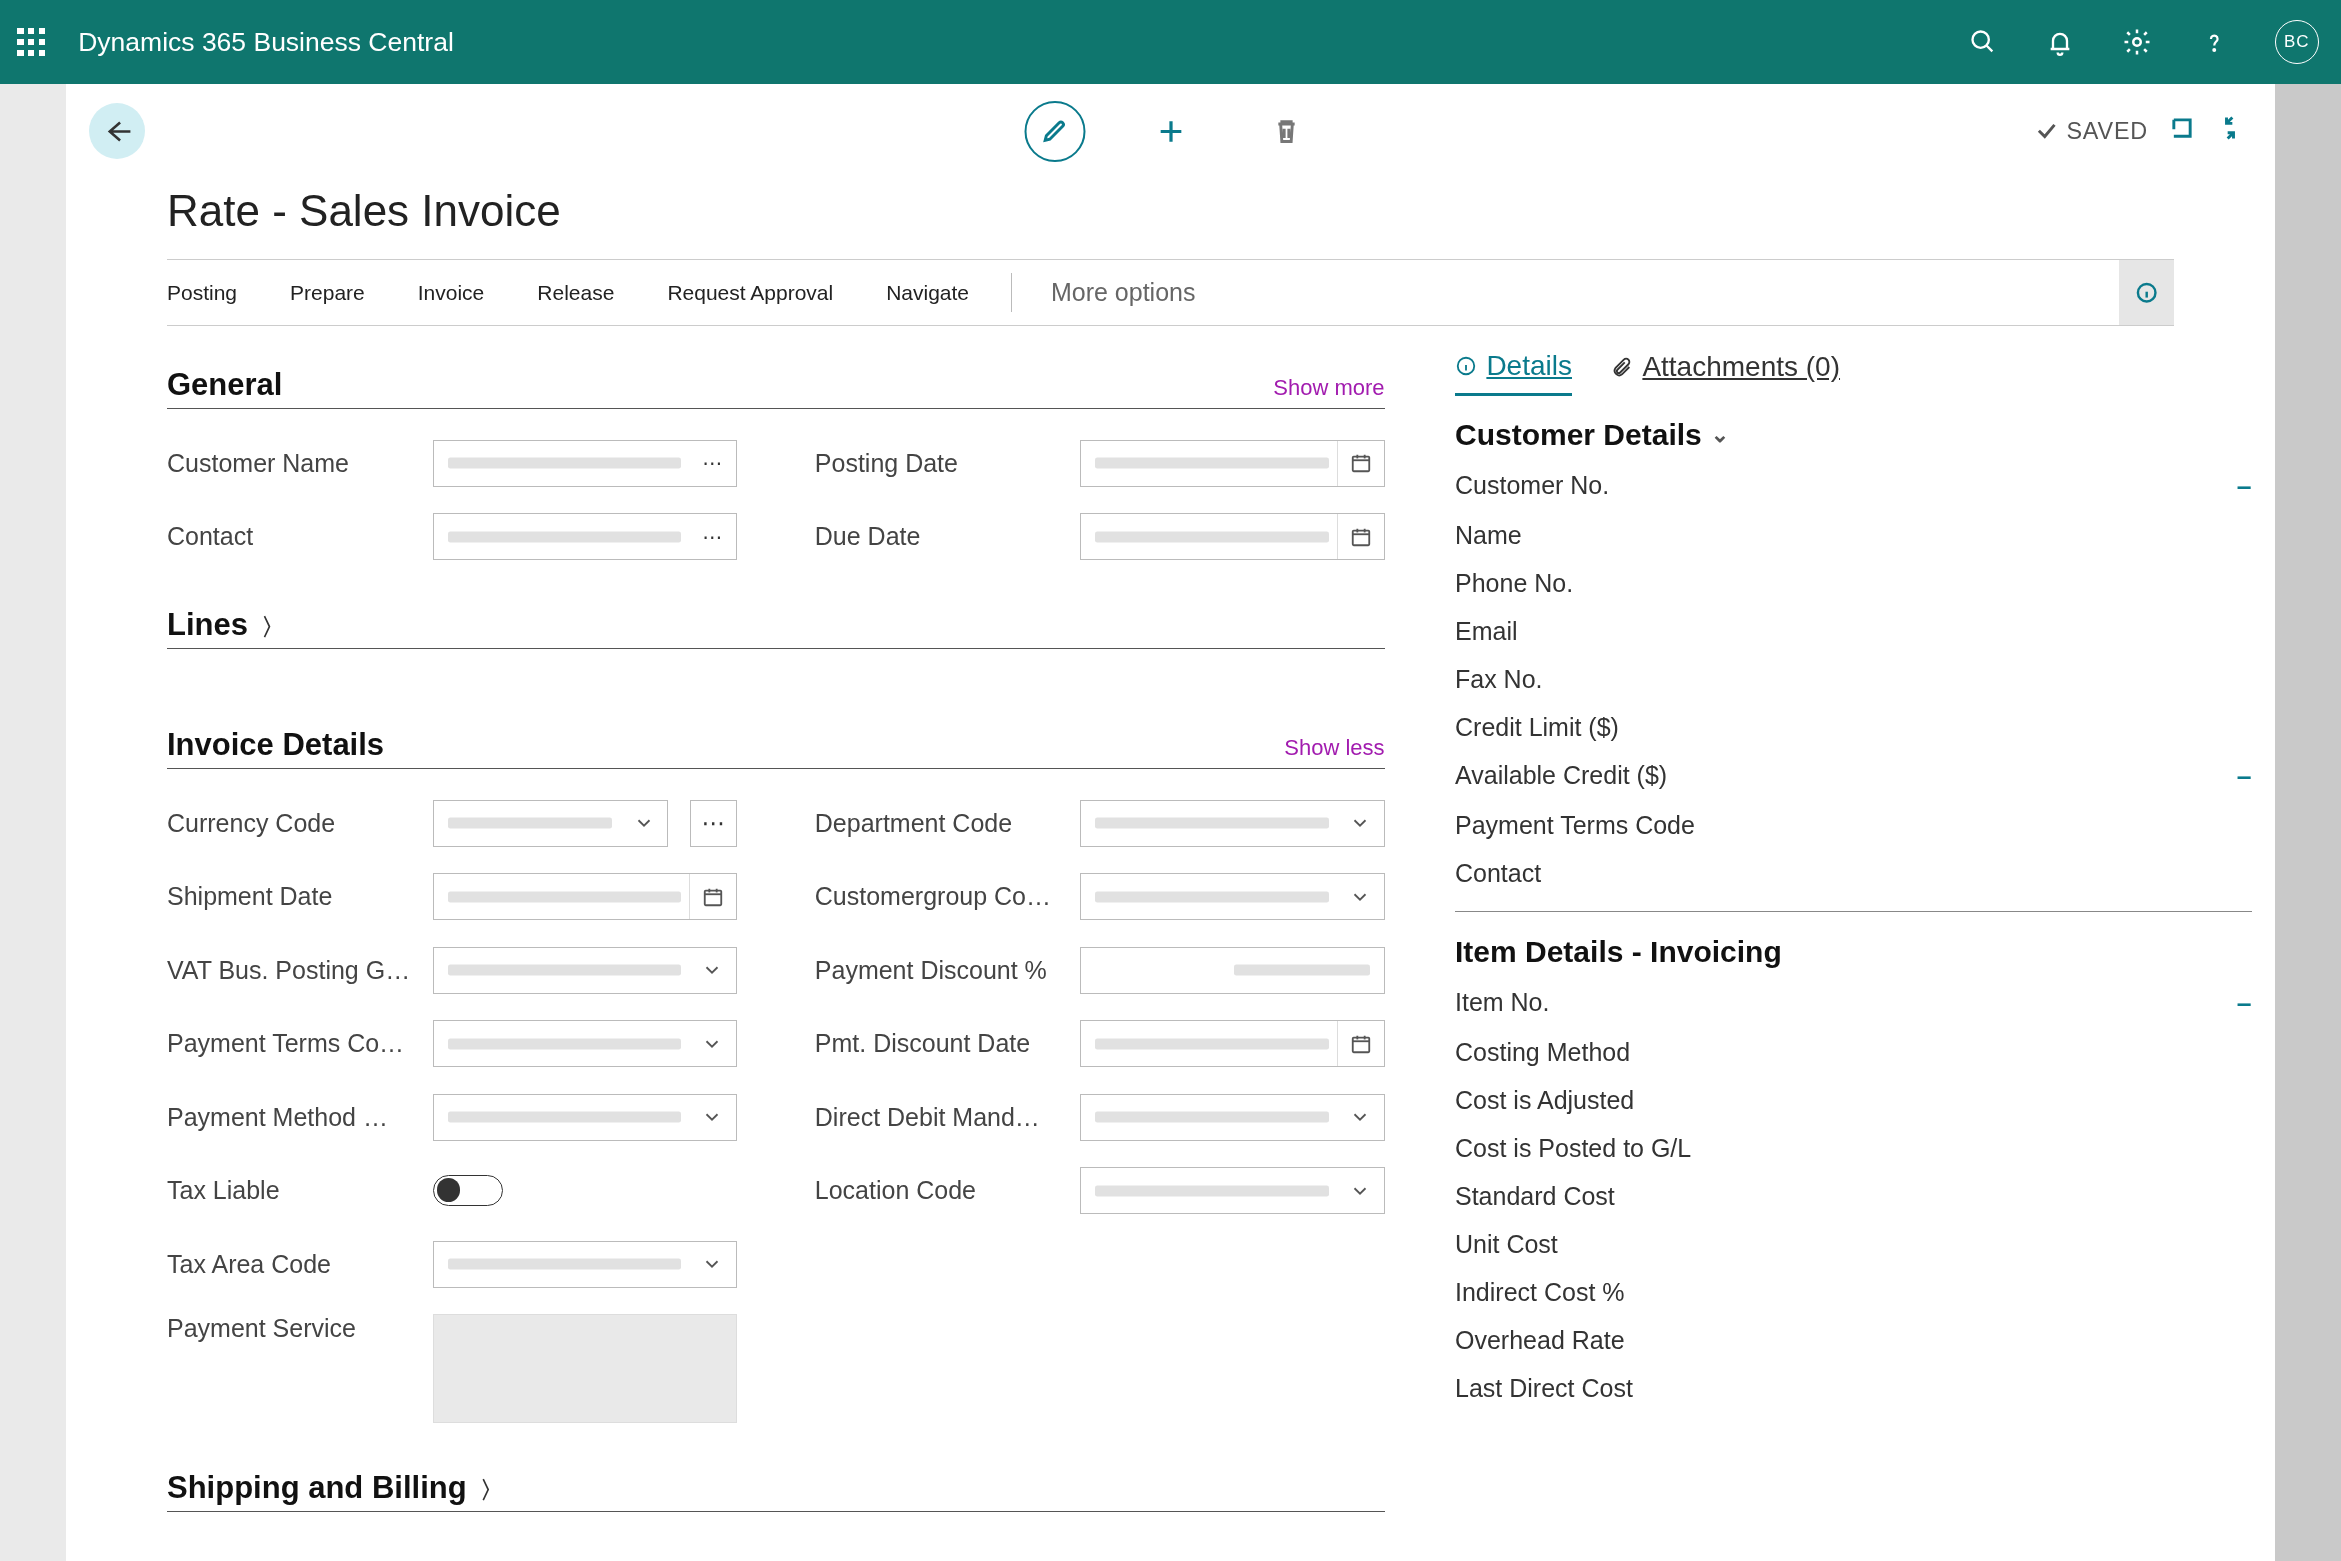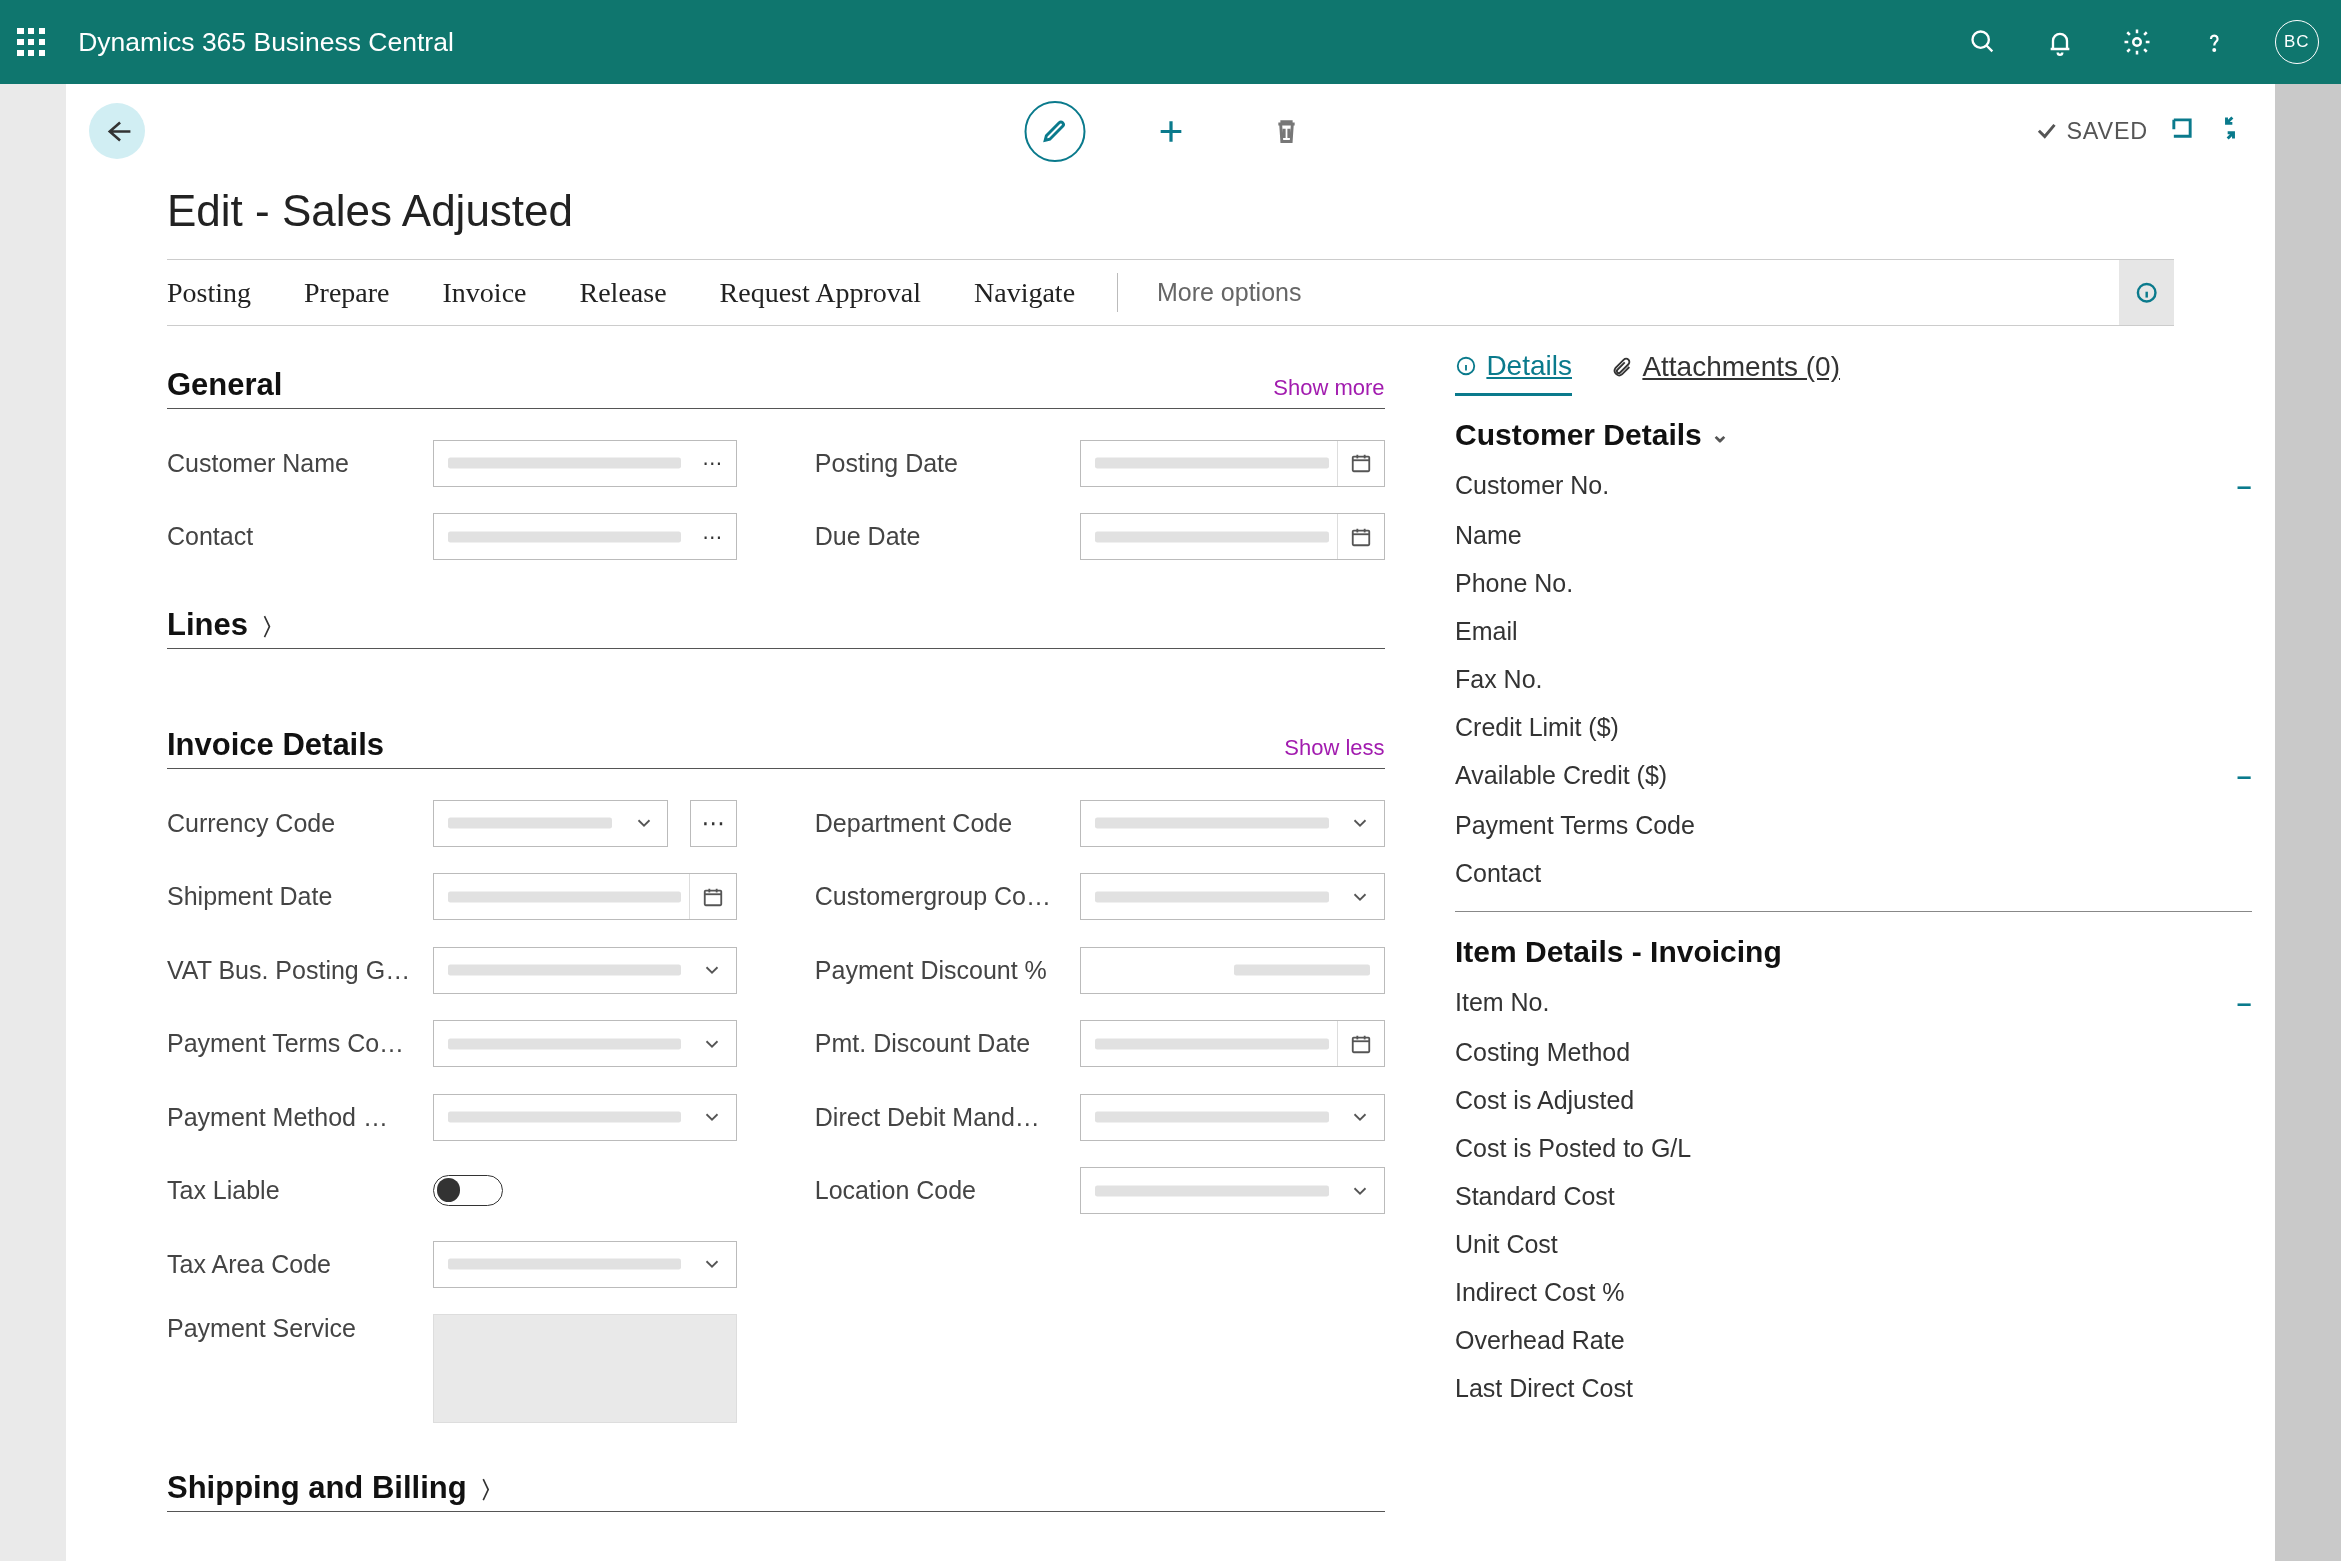--- a/index.html
+++ b/index.html
@@ -82,22 +82,22 @@
   }
 
   
   .action-menu {
     border-top:0.8px solid #ccc; border-bottom:0.8px solid #ccc;
     display:flex; align-items:center; height:67px;
     padding: 0 0 0 0; width: calc(100% - 101px - 0px);
     margin-right: 47px;
   }
   .action-menu .tab {
-    font-size:28px; color:#222; padding:0 26.5px; cursor:pointer; height:100%;
-    display:flex; align-items:center;font-family:Liberation Serif, serif;
+    font-size:21px; color:#222; padding:0 26.5px; cursor:pointer; height:100%;
+    display:flex; align-items:center;
   }
   .action-menu .tab:first-child { padding-left: 0; }
   .action-menu .divider { width:0.8px; height:60%; background:#bbb; margin:0 15.6px; }
   .action-menu .more { color:#666; font-size:25px; padding:0 23.4px; cursor:pointer;}
   .action-menu .info-right {
     margin-left:auto; width:55px; height:100%; background:#e6e6e6;
     display:flex; align-items:center; justify-content:center;
   }
   .action-menu .info-right svg { stroke:#0a7a8c; fill:none; stroke-width:2.5;}
 
@@ -282,21 +282,21 @@
             </svg>
         </div>
         <div class="right-mini">
           <svg width="28" height="28" viewBox="0 0 24 24">
               <path d="M14 3 L9 8 M9 3 V8 H14 M10 21 L15 16 M15 21 V16 H10"></path>
             </svg>
         </div>
       </div>
     </div>
 
-    <div class="page-title">Edit - Sales Adjusted</div>
+    <div class="page-title">Rate - Sales Invoice</div>
 
     <div class="content-wrap">
 
       <div class="action-menu">
         <div class="tab">Posting</div>
         <div class="tab">Prepare</div>
         <div class="tab">Invoice</div>
         <div class="tab">Release</div>
         <div class="tab">Request Approval</div>
         <div class="tab">Navigate</div>

